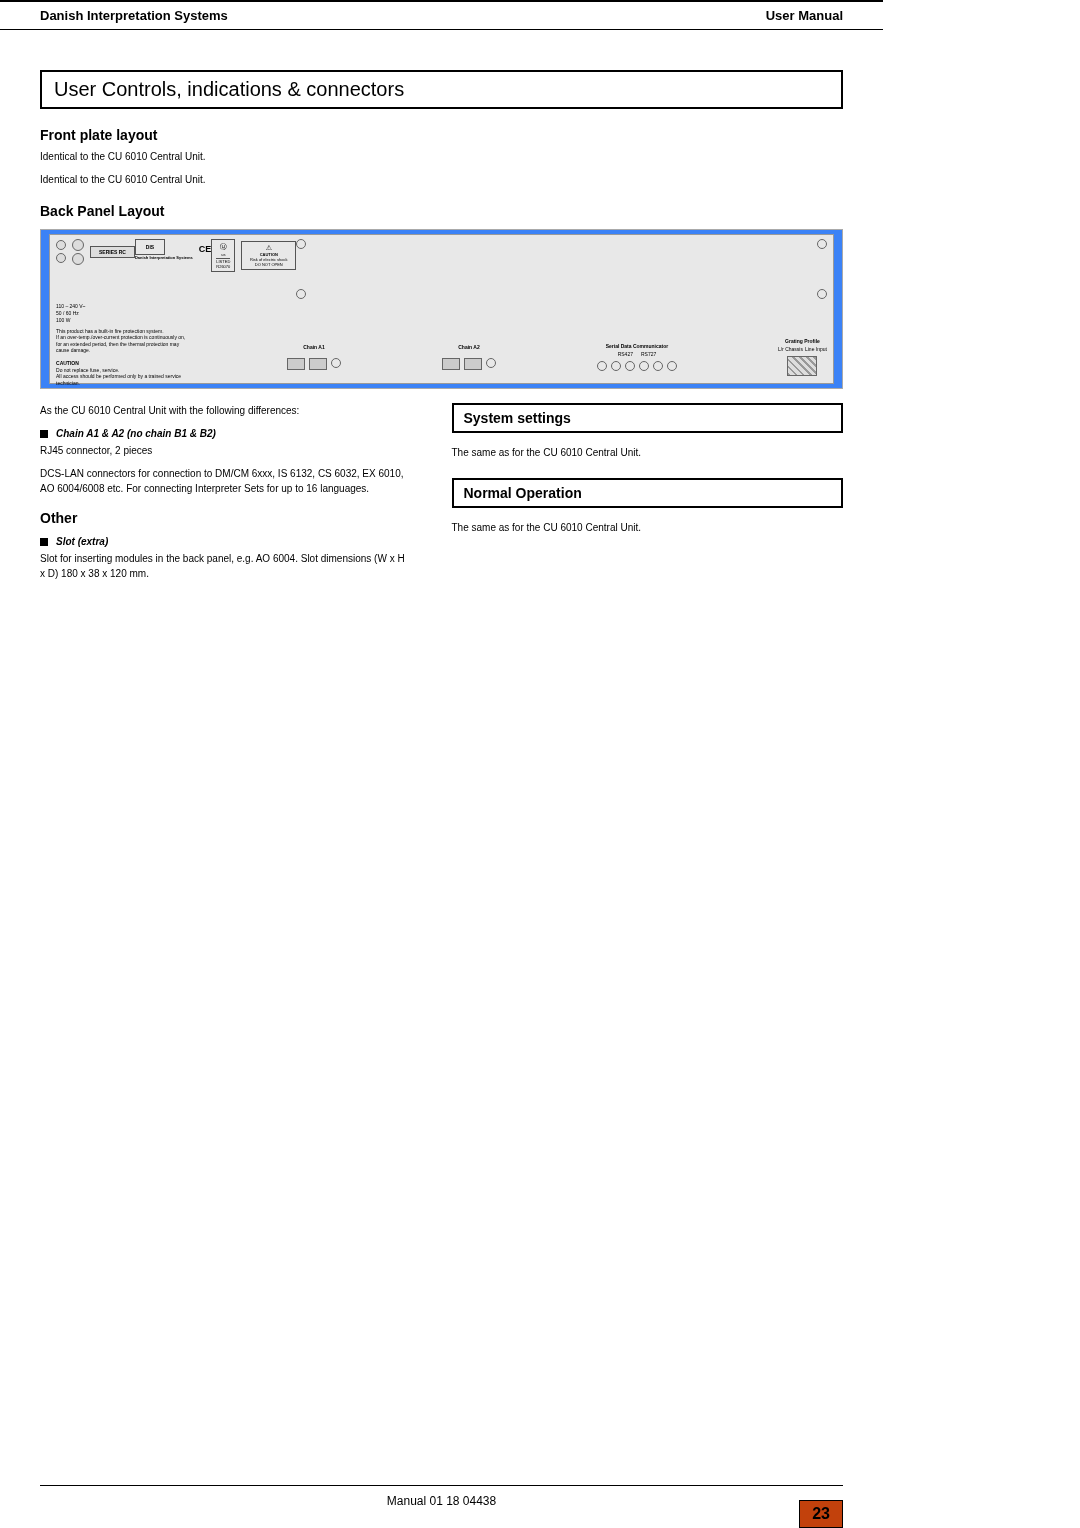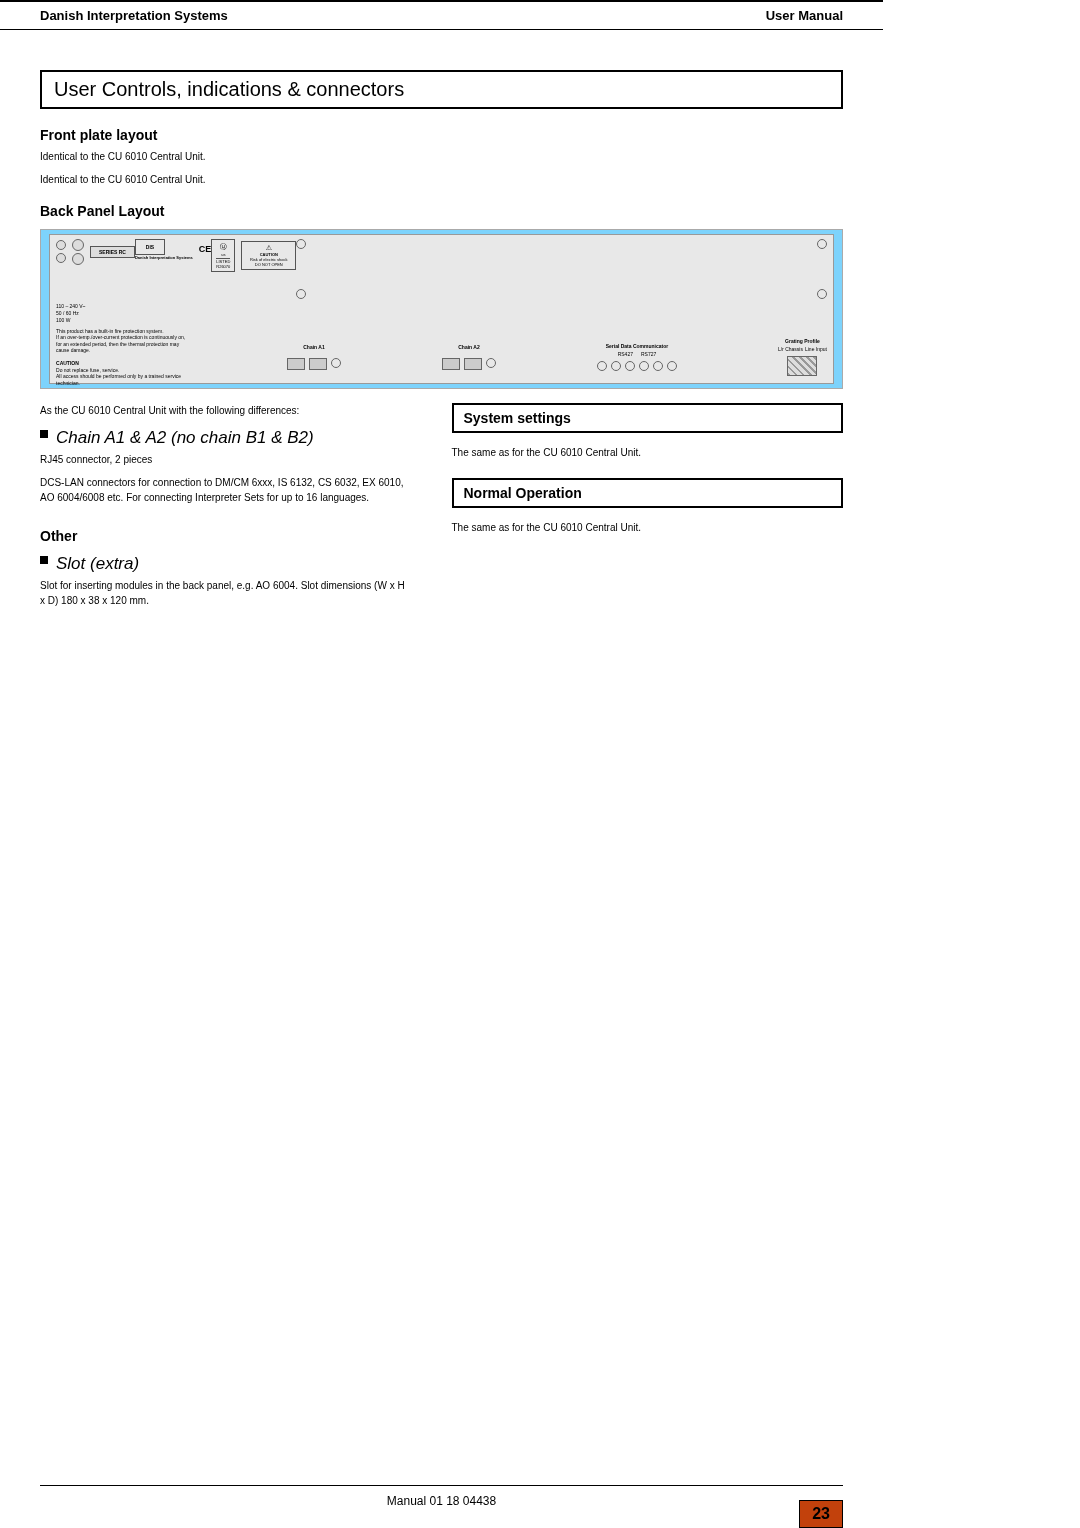--- a/index.html
+++ b/index.html
@@ -83,21 +83,21 @@
       padding-right: 30px;
     }
     .col-right {
       flex: 0 0 50%;
       padding-left: 10px;
     }
 
     
     .back-panel-image {
       border: 1px solid #aaa;
-      background: #7dd3fc;
+      background: #3b82f6;
       margin: 10px 0 14px 0;
       height: 160px;
       position: relative;
       overflow: hidden;
       display: flex;
       align-items: center;
       justify-content: center;
     }
 
     .back-panel-inner {
@@ -179,23 +179,23 @@
     .bullet-square {
       width: 8px;
       height: 8px;
       background: #000;
       display: inline-block;
       margin-right: 8px;
       margin-top: 2px;
       flex-shrink: 0;
     }
     .bullet-text {
-      font-weight: normal;
+      font-weight: bold;
       font-style: italic;
-      font-size: 17px;
+      font-size: 10px;
     }
 
     
     .right-section-heading {
       border: 2px solid #000;
       padding: 5px 10px;
       margin-bottom: 12px;
       margin-top: 6px;
     }
     .right-section-heading h3 {
@@ -376,21 +376,21 @@
 
         <p class="body-text">As the CU 6010 Central Unit with the following differences:</p>
 
         <div class="bullet-item">
           <span class="bullet-square"></span>
           <span class="bullet-text">Chain A1 &amp; A2 (no chain B1 &amp; B2)</span>
         </div>
         <p class="body-text">RJ45 connector, 2 pieces</p>
         <p class="body-text">DCS-LAN connectors for connection to DM/CM 6xxx, IS 6132, CS 6032, EX 6010, AO 6004/6008 etc. For connecting Interpreter Sets for up to 16 languages.</p>
 
-        <div class="subsection-heading" style="margin-top:23px;">
+        <div class="subsection-heading" style="margin-top:14px;">
           <span>Other</span>
         </div>
 
         <div class="bullet-item">
           <span class="bullet-square"></span>
           <span class="bullet-text">Slot (extra)</span>
         </div>
         <p class="body-text">Slot for inserting modules in the back panel, e.g. AO 6004. Slot dimensions (W x H x D) 180 x 38 x 120 mm.</p>
 
       </div>

